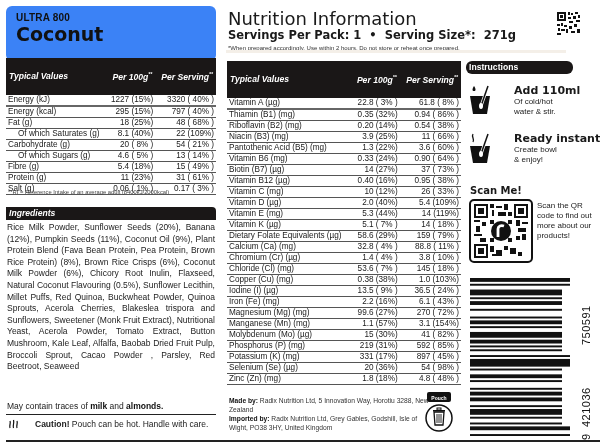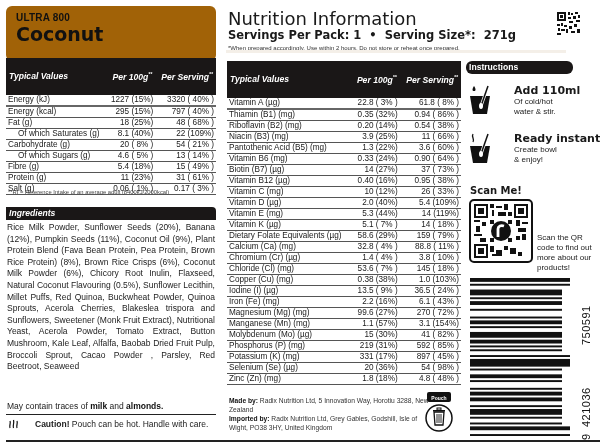--- a/index.html
+++ b/index.html
@@ -1,19 +1,19 @@
 <!DOCTYPE html>
 <html><head>
 <meta charset="utf-8">
 <style>
   * { box-sizing: border-box; margin: 0; padding: 0; }
   html, body { width: 600px; height: 448px; overflow: hidden; background: #ffffff; }
   body { font-family: "DejaVu Sans", "Liberation Sans", sans-serif; color: #1a1a1a; position: relative; }
 
-  .title-box { position: absolute; left: 6px; top: 6px; width: 210px; height: 55px; background: #a16207; border-radius: 6px; padding: 6px 10px; }
+  .title-box { position: absolute; left: 6px; top: 6px; width: 210px; height: 55px; background: #3b82f6; border-radius: 6px; padding: 6px 10px; }
   .title-sub { font-family: "Liberation Sans", sans-serif; font-size: 10px; font-weight: bold; letter-spacing: 0.2px; line-height: 11px; color: #111; }
   .title-main { font-size: 19px; font-weight: bold; line-height: 22px; color: #111; }
 
   .nutri-head { position: absolute; left: 228px; top: 10px; width: 320px; }
   .nh-title { font-size: 18px; font-weight: normal; line-height: 18px; }
   .nh-serving { font-size: 11.5px; font-weight: bold; line-height: 13px; margin-top: 1px; }
   .nh-note { font-family: "Liberation Sans", sans-serif; font-size: 6px; line-height: 8px; color: #333; margin-top: 2px; }
   .head-rule { position: absolute; left: 226px; top: 50px; width: 340px; height: 3px; background: #f4efe8; }
   .qr-small { position: absolute; left: 557px; top: 12px; width: 24px; height: 24px; }
 
@@ -46,21 +46,21 @@
 
   .instr-head { position: absolute; left: 466px; top: 61px; width: 107px; height: 13px; background: #1a1717; color: #fff; font-family: "Liberation Sans", sans-serif; font-weight: bold; font-size: 8.6px; padding: 1px 3px; border-radius: 6px; }
   .step { position: absolute; left: 468px; width: 110px; display: flex; gap: 20px; }
   .step1 { top: 84px; }
   .step2 { top: 132px; }
   .step-icon { width: 26px; height: 32px; flex-shrink: 0; }
   .step-title { font-size: 11px; font-weight: bold; line-height: 13px; white-space: nowrap; }
   .step-desc { font-family: "Liberation Sans", sans-serif; font-size: 8px; line-height: 10px; color: #222; }
   .scan-title { position: absolute; left: 470px; top: 185px; font-size: 10px; font-weight: bold; }
   .qr-big { position: absolute; left: 469px; top: 199px; width: 64px; height: 64px; border: 2px solid #111; border-radius: 5px; padding: 3px; }
-  .scan-text { position: absolute; left: 537px; top: 201px; width: 64px; font-family: "Liberation Sans", sans-serif; font-size: 8px; line-height: 10px; color: #222; margin-top: 32px; }
+  .scan-text { position: absolute; left: 537px; top: 201px; width: 64px; font-family: "Liberation Sans", sans-serif; font-size: 8px; line-height: 10px; color: #222; }
 
   .barcode { position: absolute; left: 470px; top: 278px; width: 100px; height: 160px; }
   .bar-num { position: absolute; font-family: "Liberation Sans", sans-serif; font-size: 11px; color: #111; transform: rotate(-90deg); transform-origin: left top; white-space: nowrap; letter-spacing: 0.5px; }
 </style>
 </head>
 <body>
 
 <div class="title-box">
   <div class="title-sub">ULTRA 800</div>
   <div class="title-main">Coconut</div>

